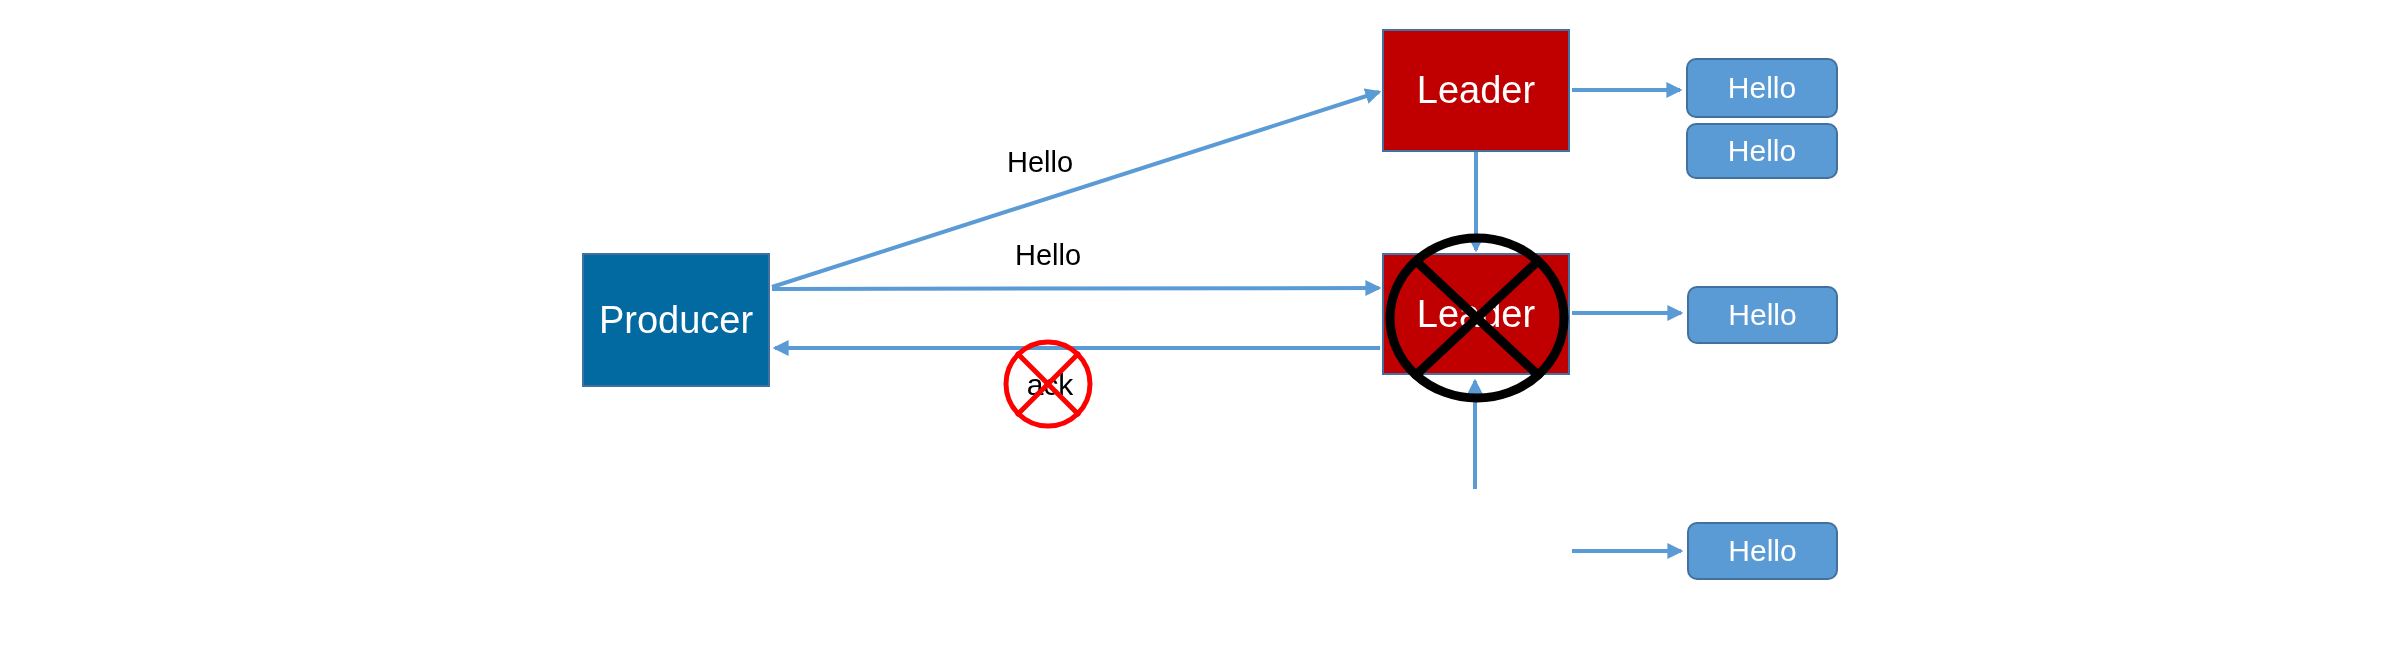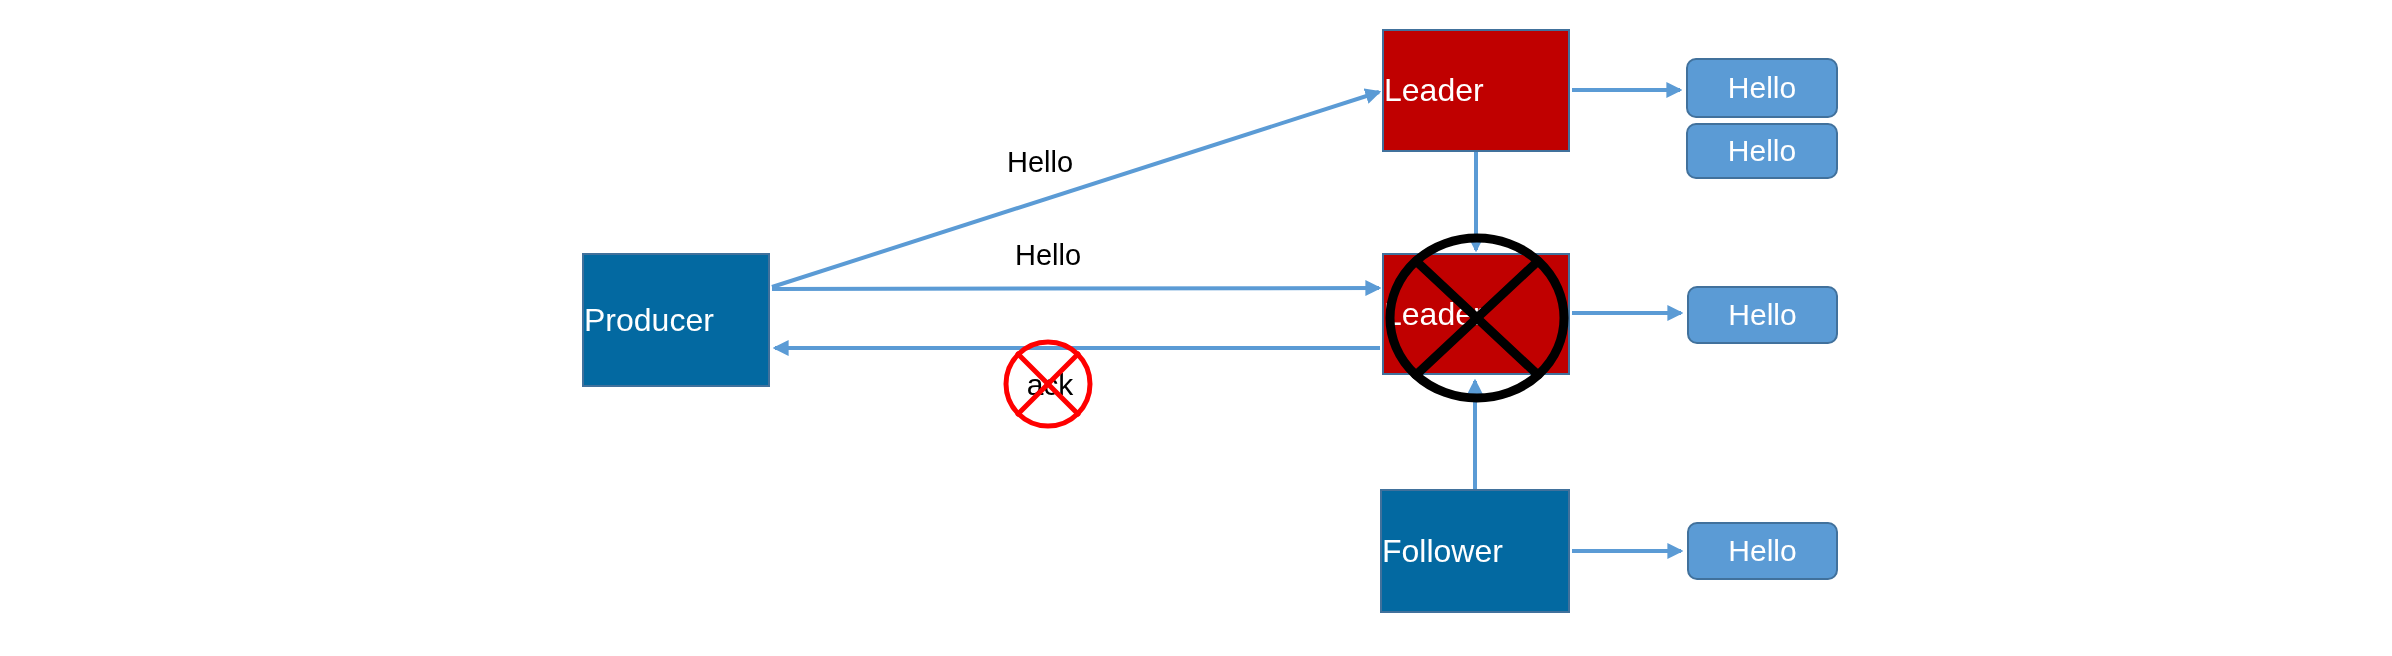--- a/index.html
+++ b/index.html
@@ -14,22 +14,23 @@
     height: 656px;
     background: #ffffff;
     overflow: hidden;
   }
   .node {
     position: absolute;
     box-sizing: border-box;
     border: 2px solid #41719c;
     display: flex;
     align-items: center;
+    justify-content: center;
     color: #ffffff;
-    font-size: 32px;
+    font-size: 38px;
     z-index: 1;
   }
   .node.blue { background: #0369a1; }
   .node.red  { background: #c00000; }
   .msg {
     position: absolute;
     box-sizing: border-box;
     border: 2px solid #41719c;
     border-radius: 10px;
     background: #5b9bd5;
@@ -85,23 +86,20 @@
   </div>
 
   <div id="leader-top" class="node red">
     <span>Leader</span>
   </div>
 
   <div id="leader-failed" class="node red">
     <span>Leader</span>
   </div>
 
-  <div id="follower" class="node blue">
-    <span>Follower</span>
-  </div>
 
   <div id="msg-top-1" class="msg">
     <span>Hello</span>
   </div>
   <div id="msg-top-2" class="msg">
     <span>Hello</span>
   </div>
   <div id="msg-mid" class="msg">
     <span>Hello</span>
   </div>

